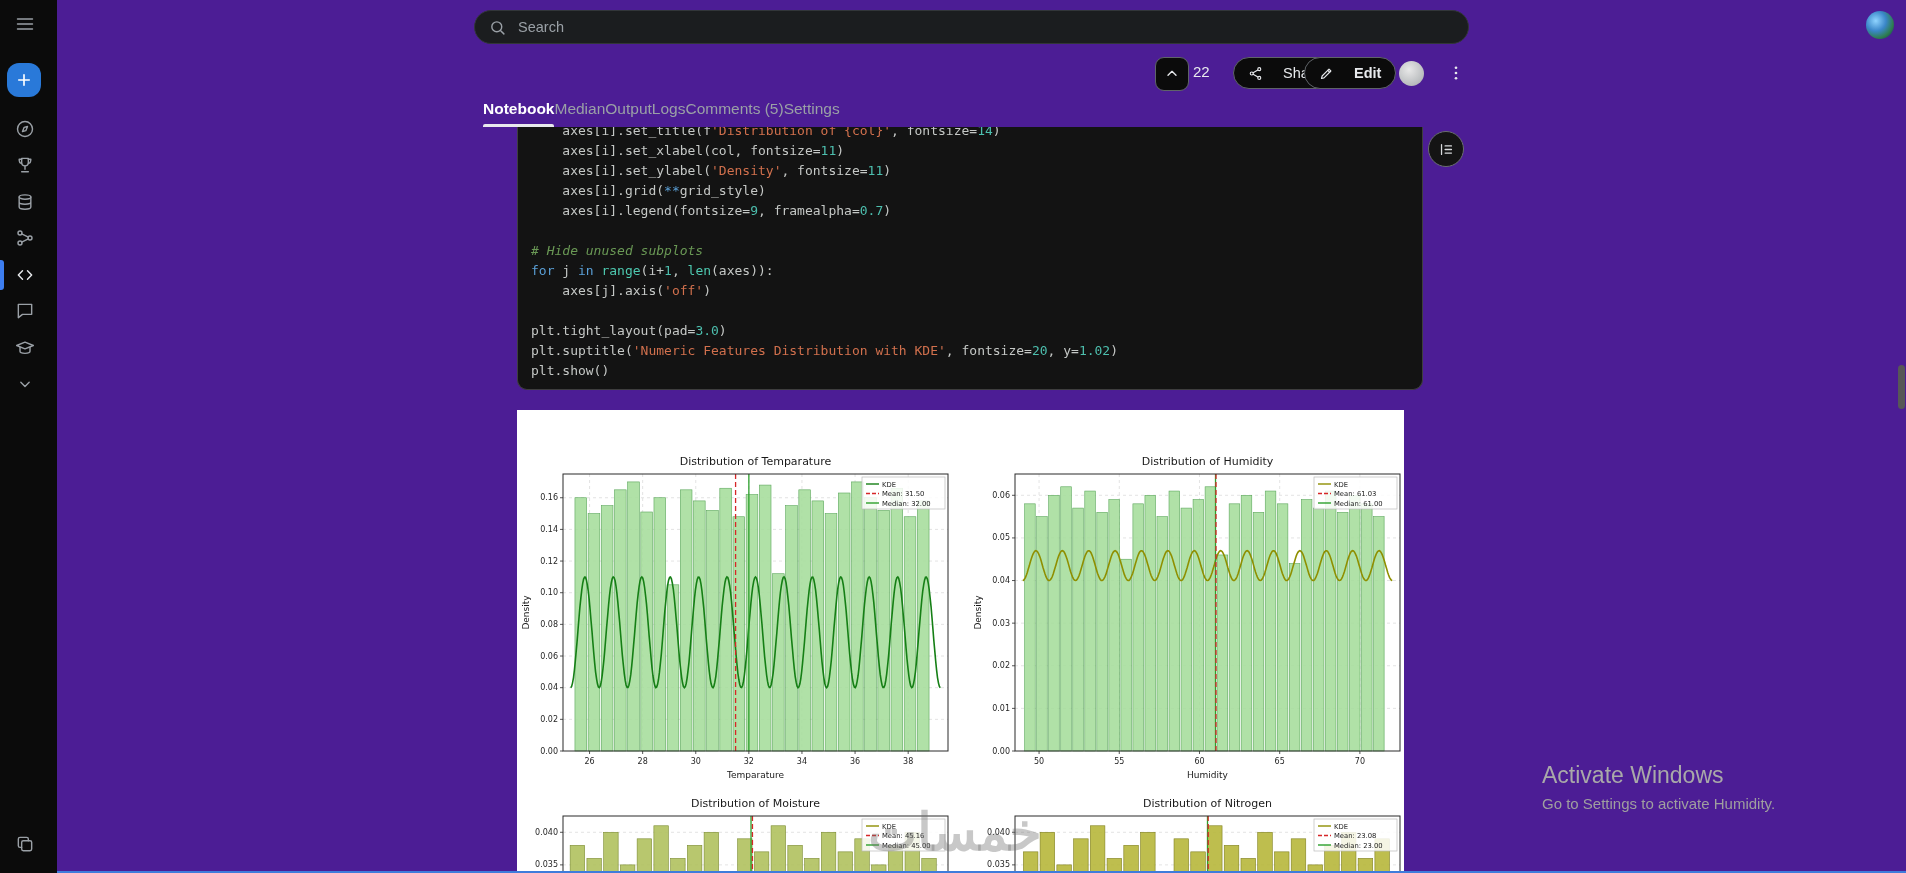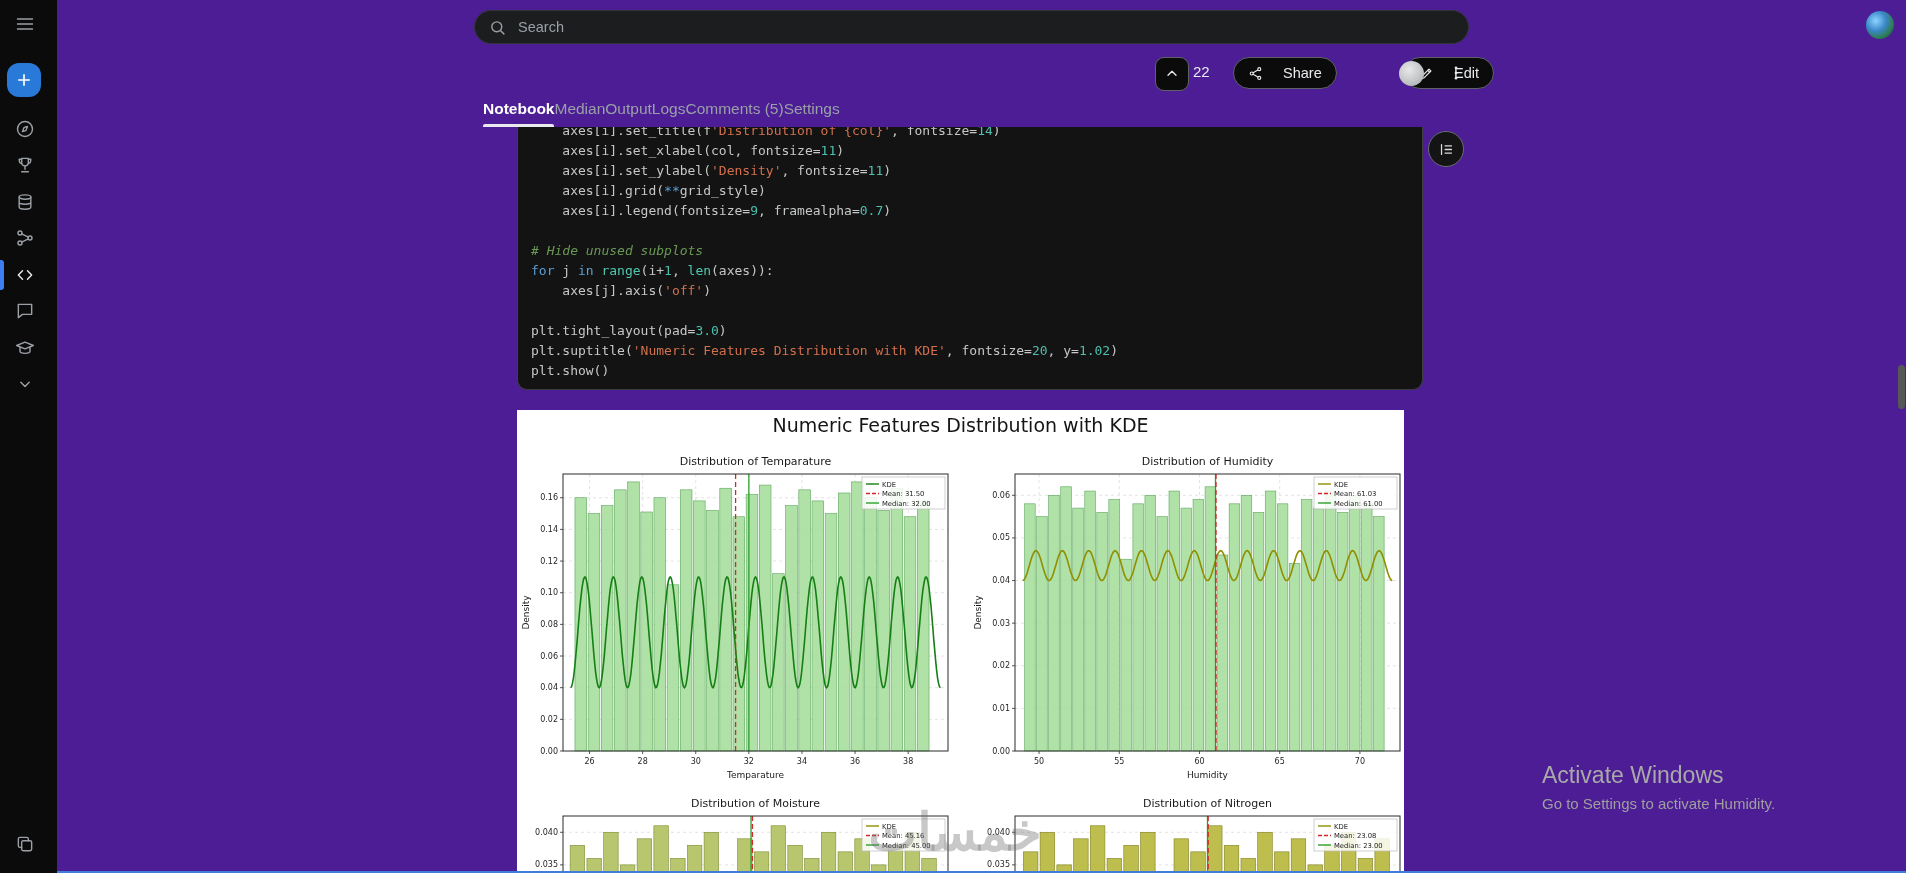--- a/index.html
+++ b/index.html
@@ -155,21 +155,21 @@
   <div class="pill-btn" style="left:1233px;">
     <svg viewBox="0 0 24 24">
         <circle cx="18" cy="5" r="2.4"></circle>
         <circle cx="6" cy="12" r="2.4"></circle>
         <circle cx="18" cy="19" r="2.4"></circle>
         <path d="M8.2 10.8l7.6-4.4M8.2 13.2l7.6 4.4"></path>
       </svg>
     <span>Share</span>
   </div>
 
-  <div class="pill-btn" style="left:1404px;">
+  <div class="pill-btn" style="left:1304px;font-weight:bold;">
     <svg viewBox="0 0 24 24">
         <path d="M4 20l1-4L16 5l3 3L8 19z"></path>
         <path d="M14 7l3 3"></path>
       </svg>
     <span>Edit</span>
   </div>
 
   <div class="circle-badge"></div>
 
   <div class="more-dots">
@@ -193,21 +193,20 @@
     <pre class="code-pre" id="code-pre"><div class="code-line"><span class="tok-p">    axes[i].set_title(f</span><span class="tok-s">'Distribution of {col}'</span><span class="tok-p">, fontsize=</span><span class="tok-n">14</span><span class="tok-p">)</span></div><div class="code-line"><span class="tok-p">    axes[i].set_xlabel(col, fontsize=</span><span class="tok-n">11</span><span class="tok-p">)</span></div><div class="code-line"><span class="tok-p">    axes[i].set_ylabel(</span><span class="tok-s">'Density'</span><span class="tok-p">, fontsize=</span><span class="tok-n">11</span><span class="tok-p">)</span></div><div class="code-line"><span class="tok-p">    axes[i].grid(</span><span class="tok-k">**</span><span class="tok-p">grid_style)</span></div><div class="code-line"><span class="tok-p">    axes[i].legend(fontsize=</span><span class="tok-n">9</span><span class="tok-p">, framealpha=</span><span class="tok-n">0.7</span><span class="tok-p">)</span></div><div class="code-line">&nbsp;</div><div class="code-line"><span class="tok-c"># Hide unused subplots</span></div><div class="code-line"><span class="tok-k">for</span><span class="tok-p"> j </span><span class="tok-k">in</span><span class="tok-p"> </span><span class="tok-f">range</span><span class="tok-p">(i+</span><span class="tok-n">1</span><span class="tok-p">, </span><span class="tok-f">len</span><span class="tok-p">(axes)):</span></div><div class="code-line"><span class="tok-p">    axes[j].axis(</span><span class="tok-s">'off'</span><span class="tok-p">)</span></div><div class="code-line">&nbsp;</div><div class="code-line"><span class="tok-p">plt.tight_layout(pad=</span><span class="tok-n">3.0</span><span class="tok-p">)</span></div><div class="code-line"><span class="tok-p">plt.suptitle(</span><span class="tok-s">'Numeric Features Distribution with KDE'</span><span class="tok-p">, fontsize=</span><span class="tok-n">20</span><span class="tok-p">, y=</span><span class="tok-n">1.02</span><span class="tok-p">)</span></div><div class="code-line"><span class="tok-p">plt.show()</span></div></pre>
   </div>
 
   <div class="toc-fab">
     <svg viewBox="0 0 24 24">
         <path d="M5 5v14M10 7h9M10 12h9M10 17h9"></path>
       </svg>
   </div>
 
   <div class="figure">
-    <div class="fig-title">Numeric Features Distribution with KDE</div>
     <div class="subplot" id="sub0"><svg width="444" height="340" viewBox="0 0 444 340">
           <rect x="46" y="24" width="385" height="277" fill="#ffffff"></rect>
           <line x1="46" x2="431" y1="269.34285714285716" y2="269.34285714285716" stroke="#dcdcdc" stroke-dasharray="3 3" stroke-width="0.8"></line>
           <line x1="46" x2="431" y1="237.68571428571428" y2="237.68571428571428" stroke="#dcdcdc" stroke-dasharray="3 3" stroke-width="0.8"></line>
           <line x1="46" x2="431" y1="206.0285714285714" y2="206.0285714285714" stroke="#dcdcdc" stroke-dasharray="3 3" stroke-width="0.8"></line>
           <line x1="46" x2="431" y1="174.37142857142857" y2="174.37142857142857" stroke="#dcdcdc" stroke-dasharray="3 3" stroke-width="0.8"></line>
           <line x1="46" x2="431" y1="142.7142857142857" y2="142.7142857142857" stroke="#dcdcdc" stroke-dasharray="3 3" stroke-width="0.8"></line>
           <line x1="46" x2="431" y1="111.05714285714285" y2="111.05714285714285" stroke="#dcdcdc" stroke-dasharray="3 3" stroke-width="0.8"></line>
           <line x1="46" x2="431" y1="79.39999999999995" y2="79.39999999999995" stroke="#dcdcdc" stroke-dasharray="3 3" stroke-width="0.8"></line>
           <line x1="46" x2="431" y1="47.74285714285713" y2="47.74285714285713" stroke="#dcdcdc" stroke-dasharray="3 3" stroke-width="0.8"></line>

